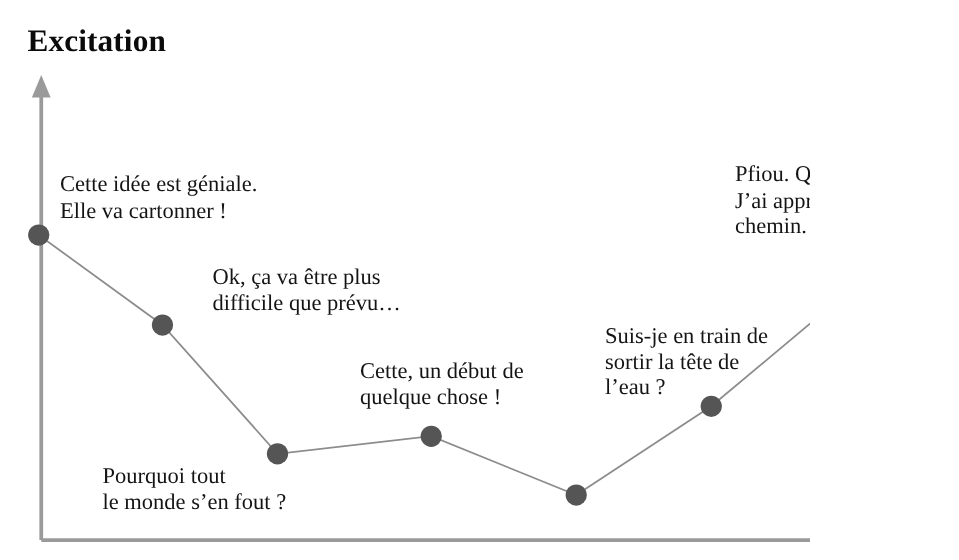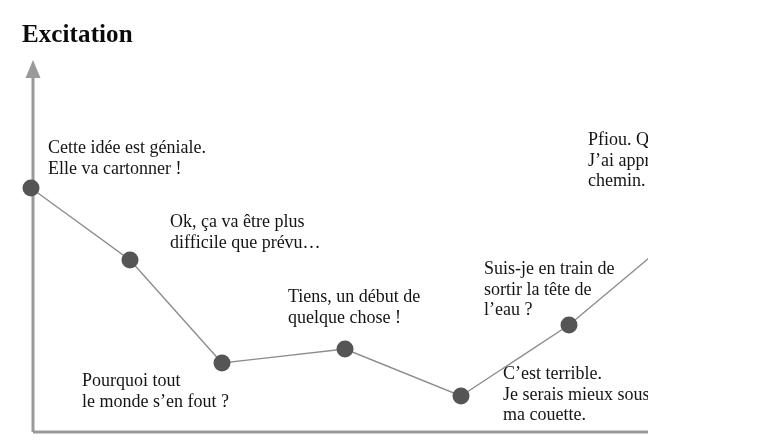--- a/index.html
+++ b/index.html
@@ -92,26 +92,23 @@
 
   <div class="annotation ann-left" style="left:48px; top:137px; width:230px;">Cette idée est géniale.
 Elle va cartonner !</div>
 
   <div class="annotation ann-left" style="left:170px; top:211px; width:220px;">Ok, ça va être plus
 difficile que prévu…</div>
 
   <div class="annotation ann-left" style="left:82px; top:370px; width:200px;">Pourquoi tout
 le monde s’en fout ?</div>
 
-  <div class="annotation ann-left" style="left:288px; top:286px; width:200px;">Tiens, un début de
+  <div class="annotation ann-left" style="left:288px; top:286px; width:200px;">Cette, un début de
 quelque chose !</div>
 
-  <div class="annotation ann-center" style="left:503px; top:363px; width:152px;">C’est terrible.
-Je serais mieux sous
-ma couette.</div>
 
   <div class="annotation ann-left" style="left:484px; top:258px; width:150px;">Suis-je en train de
 sortir la tête de
 l’eau ?</div>
 
   <div class="annotation ann-center" style="left:588px; top:129px; width:172px;">Pfiou. Quelle aventure.
 J’ai appris 2-3 trucs en
 chemin.</div>
 
 </div>

